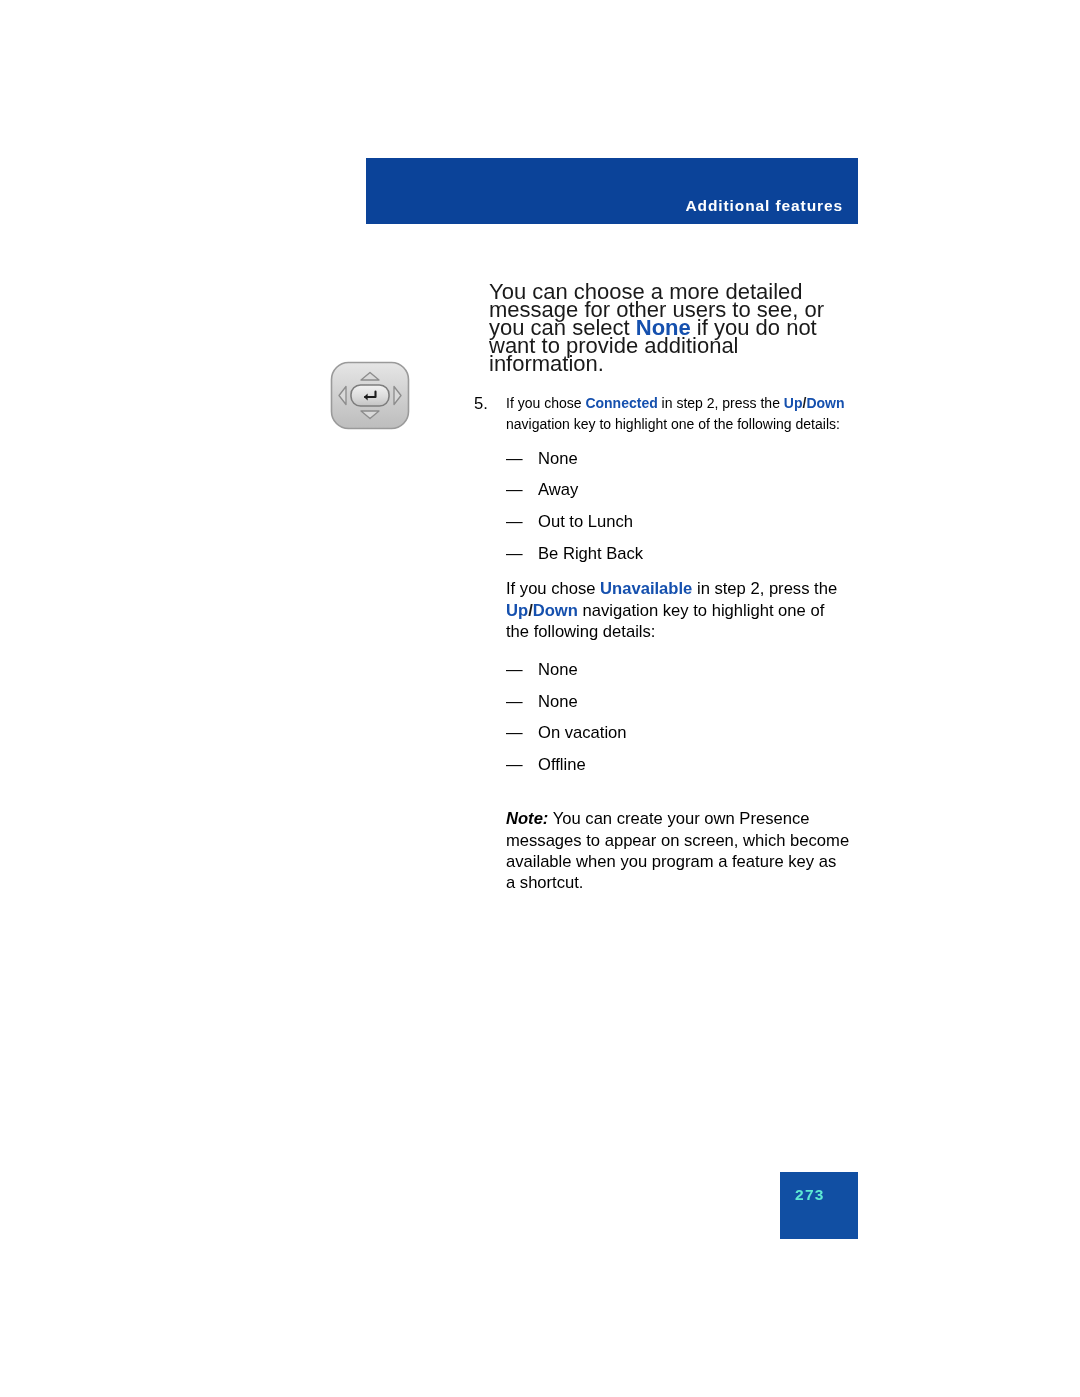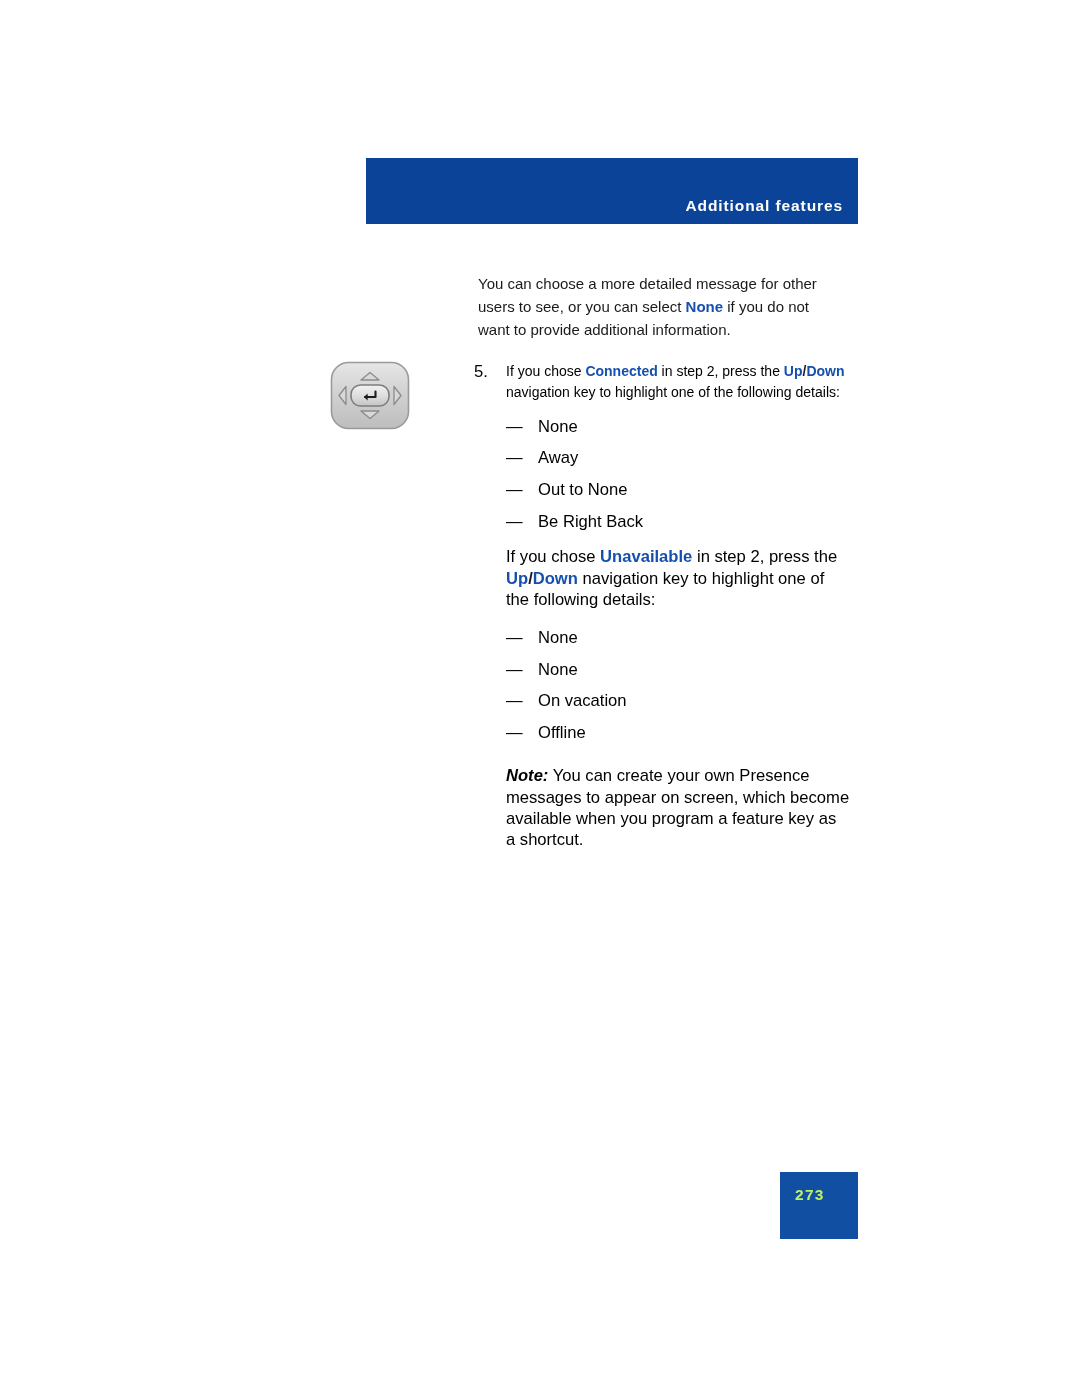--- a/index.html
+++ b/index.html
@@ -46,24 +46,24 @@
   }
 
   
   .content {
     position: absolute;
     left: 474px;
     top: 268px;
     width: 372px;
   }
   .para {
-    font-size: 15px;
-    line-height: 23px;
+    font-size: 22px;
+    line-height: 18px;
     color: #1a1a1a;
-    margin: 4px;
+    margin: 15px;
   }
   .intro-para {
     width: 362px;
   }
   b.kw {
     color: #1550AE;
     font-weight: bold;
   }
   span.slash {
     color: #1a1a1a;
@@ -114,21 +114,21 @@
   .para-2 {
     margin-top: 14px;
     padding-left: 32px;
     width: 336px;
     font-size: 16.6px;
     line-height: 21.3px;
   }
   .dash-list.second { margin-top: 12px; }
 
   .note {
-    margin-top: 22px;
+    margin-top: 33px;
     padding-left: 32px;
     width: 344px;
     font-size: 16.6px;
     line-height: 21.3px;
   }
   .note-label {
     font-weight: bold;
     font-style: italic;
   }
 
@@ -145,21 +145,21 @@
   .page-num-box {
     position: absolute;
     left: 780px;
     top: 1172px;
     width: 78px;
     height: 67px;
     background: #114FA3;
     box-sizing: border-box;
   }
   .page-num {
-    color: #bef264;
+    color: #5eead4;
     font-size: 15.5px;
     font-weight: bold;
     letter-spacing: 1.3px;
     padding: 14px 0 0 15px;
     display: block;
   }
 </style>
 </head>
 <body>
 
@@ -214,21 +214,21 @@
       <li>
         <span class="dash">—</span>
         <span>None</span>
       </li>
       <li>
         <span class="dash">—</span>
         <span>Away</span>
       </li>
       <li>
         <span class="dash">—</span>
-        <span>Out to None</span>
+        <span>Out to Lunch</span>
       </li>
       <li>
         <span class="dash">—</span>
         <span>Be Right Back</span>
       </li>
     </ul>
 
     <p class="para-2"><span>If you chose </span><b class="kw">Unavailable</b><span> in step 2, press the </span><b class="kw">Up</b><span class="slash">/</span><b class="kw">Down</b><span> navigation key to highlight one of the following details:</span></p>
 
     <ul class="dash-list second">

